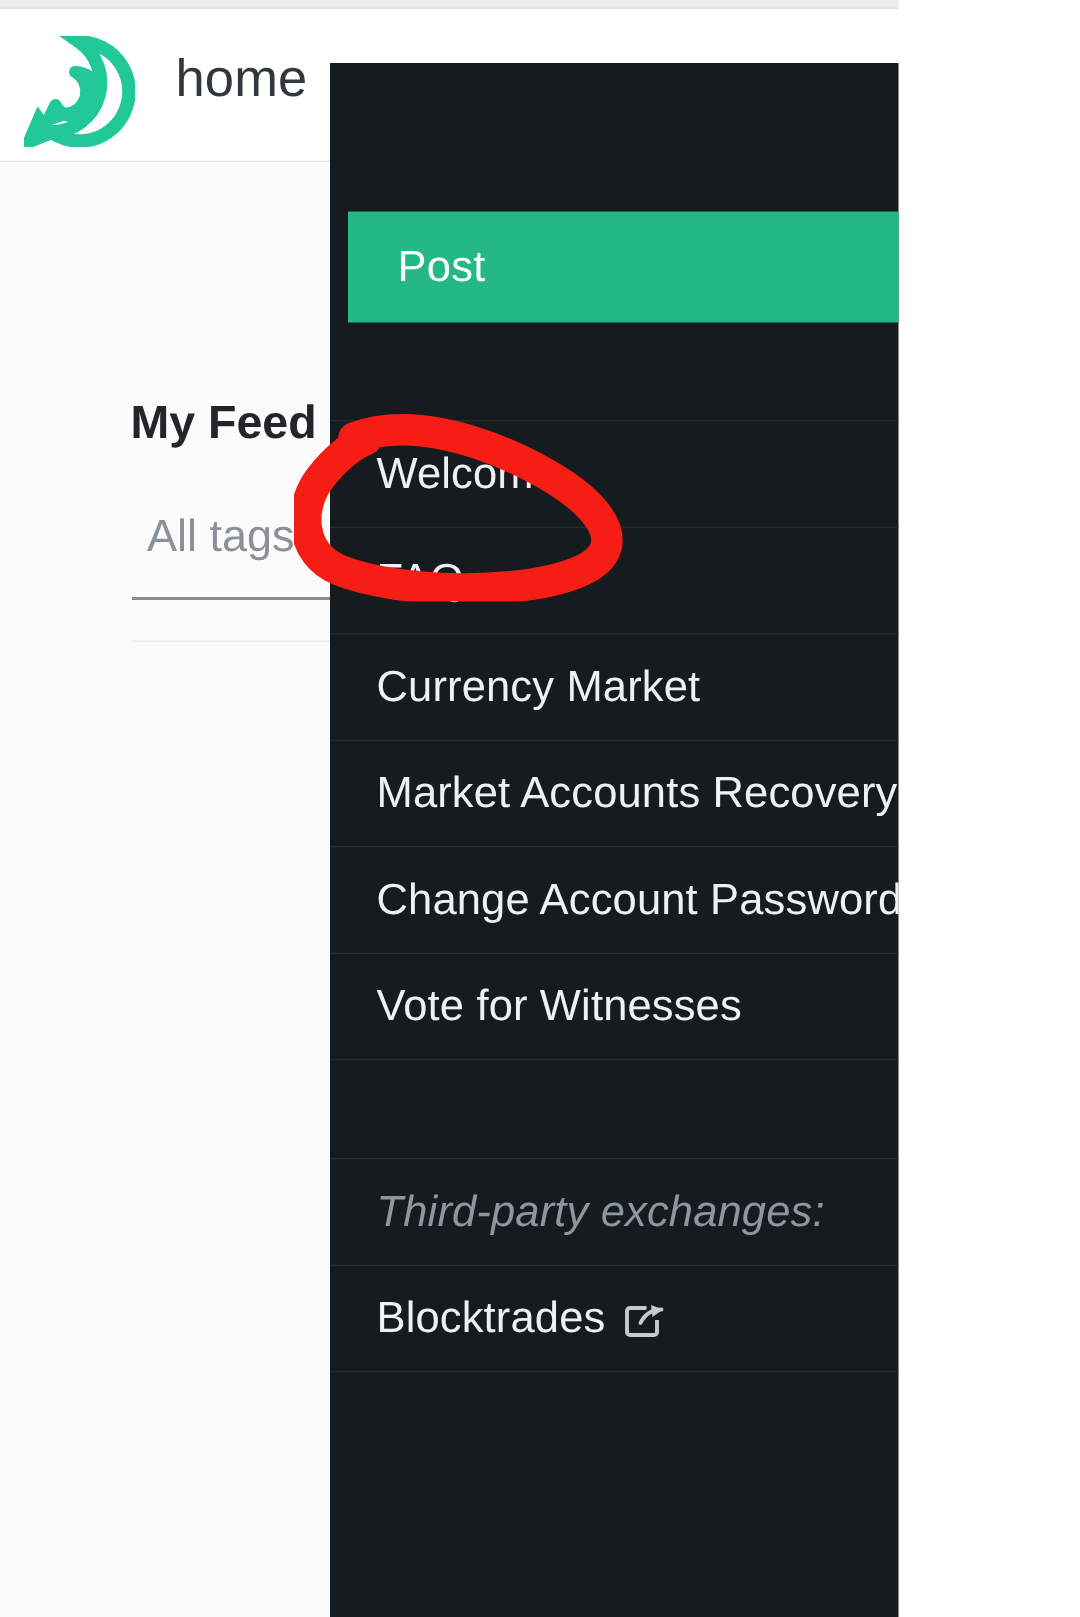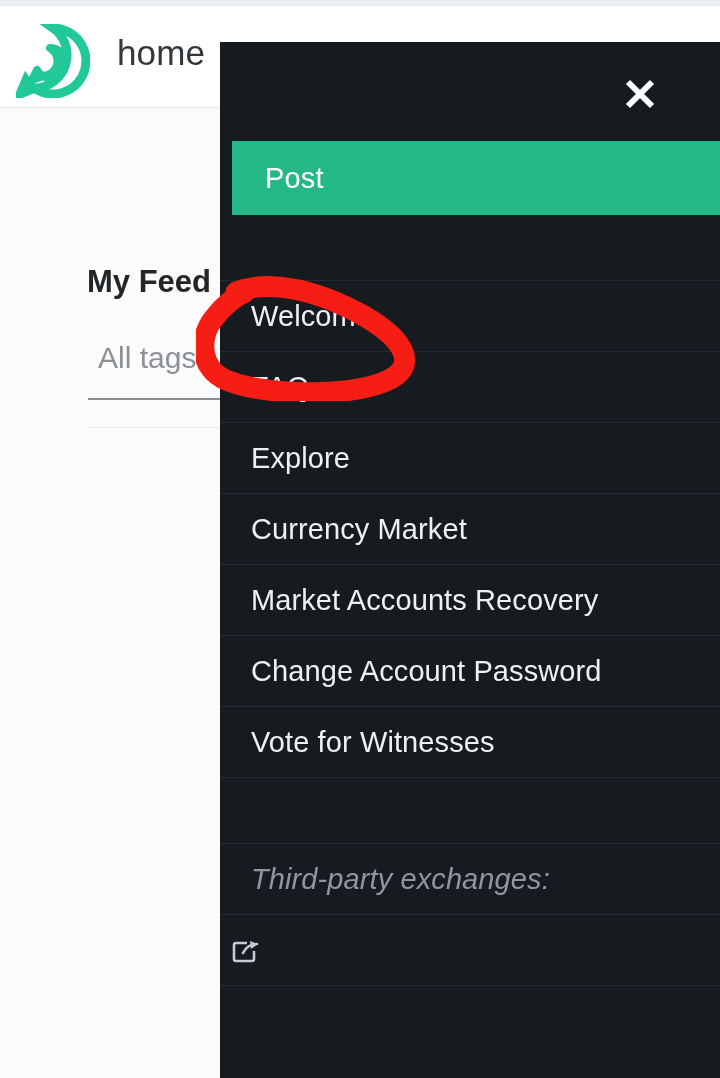--- a/index.html
+++ b/index.html
@@ -3,21 +3,21 @@
 <meta charset="utf-8">
 <title>Steemit mobile menu</title>
 <style>
   html, body {
     margin: 0;
     padding: 0;
     background: #ffffff;
   }
   #screen {
     position: relative;
-    width: 720px;
+    width: 599px;
     height: 1078px;
     overflow: hidden;
     background: #ffffff;
     font-family: "Liberation Sans", "DejaVu Sans", sans-serif;
     -webkit-font-smoothing: antialiased;
   }
 
   
   .page-bg {
     position: absolute;
@@ -231,23 +231,20 @@
       <div class="menu-spacer"></div>
 
       <div class="menu-item">
         <span class="label">Welcome</span>
       </div>
 
       <div class="menu-item">
         <span class="label">FAQ</span>
       </div>
 
-      <div class="menu-item">
-        <span class="label">Explore</span>
-      </div>
 
       <div class="menu-item">
         <span class="label">Currency Market</span>
       </div>
 
       <div class="menu-item">
         <span class="label">Market Accounts Recovery</span>
       </div>
 
       <div class="menu-item">
@@ -258,20 +255,21 @@
         <span class="label">Vote for Witnesses</span>
       </div>
 
       <div class="menu-spacer"></div>
 
       <div class="menu-item section-head">
         <span class="label">Third-party exchanges:</span>
       </div>
 
       <div class="menu-item">
+        <span class="label">Blocktrades</span>
         <span class="ext-icon">
           <svg width="28" height="26" viewBox="0 0 28 26" aria-hidden="true">
             <path d="M15 4 H4 a2 2 0 0 0 -2 2 v14 a2 2 0 0 0 2 2 h16 a2 2 0 0 0 2 -2 V12" fill="none" stroke="#c3cad0" stroke-width="2.6"></path>
             <path d="M11 14 C14 8, 18 5, 25 5" fill="none" stroke="#c3cad0" stroke-width="2.6" stroke-linecap="round"></path>
             <path d="M18 2 L26 5 L19 10 Z" fill="#c3cad0"></path>
           </svg>
         </span>
       </div>
 
 

